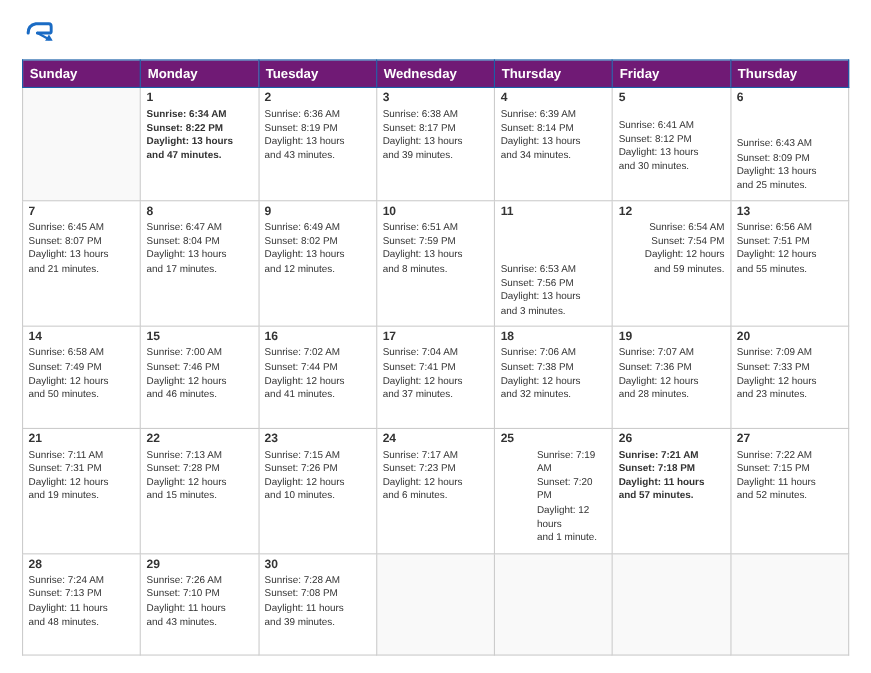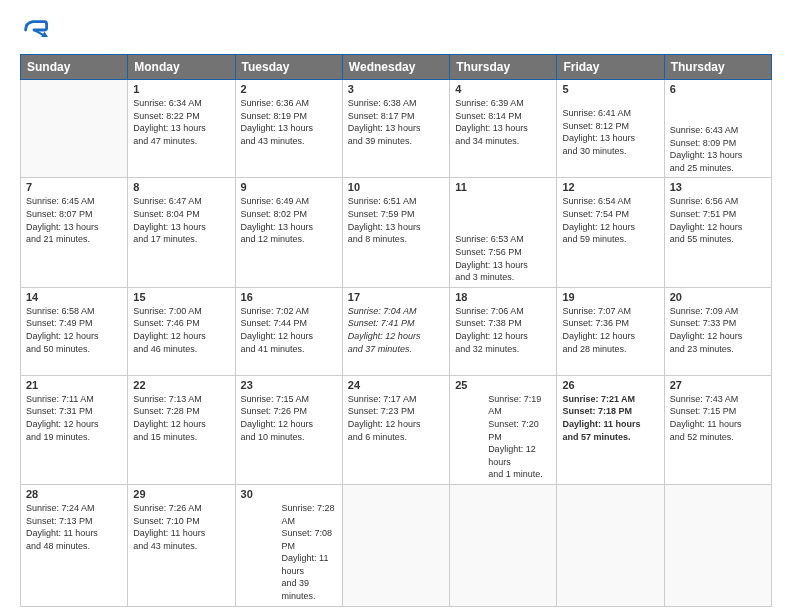--- a/index.html
+++ b/index.html
@@ -51,21 +51,21 @@
     .location {
       font-size: 15px;
       color: #555;
     }
     .calendar {
       width: 100%;
       border-collapse: collapse;
       flex: 1;
     }
     .calendar th {
-      background: #737373;
+      background: #701a75;
       color: #fff;
       font-size: 12px;
       font-weight: bold;
       padding: 5px 6px;
       text-align: left;
       border: 1px solid #1a5fa8;
     }
     .calendar td {
       border: 1px solid #ccc;
       vertical-align: top;
@@ -123,21 +123,21 @@
           <th>Thursday</th>
           <th>Friday</th>
           <th>Thursday</th>
         </tr>
     </thead>
     <tbody id="calendar-body">
     <tr>
           <td class="empty"></td>
           <td>
             <span class="day-number">1</span>
-            <div class="day-info" style="white-space: pre-line;">Sunrise: 6:34 AM
+            <div class="day-info" style="white-space: pre-line; font-weight: bold;">Sunrise: 6:34 AM
 Sunset: 8:22 PM
 Daylight: 13 hours
 and 47 minutes.</div>
           </td>
           <td>
             <span class="day-number">2</span>
             <div class="day-info" style="white-space: pre-line;">Sunrise: 6:36 AM
 Sunset: 8:19 PM
 Daylight: 13 hours
 and 43 minutes.</div>
@@ -202,21 +202,21 @@
           </td>
           <td>
             <span class="day-number">11</span>
             <div class="day-info" style="white-space: pre-line; margin-top: 40px;">Sunrise: 6:53 AM
 Sunset: 7:56 PM
 Daylight: 13 hours
 and 3 minutes.</div>
           </td>
           <td>
             <span class="day-number">12</span>
-            <div class="day-info" style="white-space: pre-line;">Sunrise: 6:54 AM
+            <div class="day-info" style="white-space: pre-line; text-align: right;">Sunrise: 6:54 AM
 Sunset: 7:54 PM
 Daylight: 12 hours
 and 59 minutes.</div>
           </td>
           <td>
             <span class="day-number">13</span>
             <div class="day-info" style="white-space: pre-line;">Sunrise: 6:56 AM
 Sunset: 7:51 PM
 Daylight: 12 hours
 and 55 minutes.</div>
@@ -239,21 +239,21 @@
           </td>
           <td>
             <span class="day-number">16</span>
             <div class="day-info" style="white-space: pre-line;">Sunrise: 7:02 AM
 Sunset: 7:44 PM
 Daylight: 12 hours
 and 41 minutes.</div>
           </td>
           <td>
             <span class="day-number">17</span>
-            <div class="day-info" style="white-space: pre-line; font-style: italic;">Sunrise: 7:04 AM
+            <div class="day-info" style="white-space: pre-line;">Sunrise: 7:04 AM
 Sunset: 7:41 PM
 Daylight: 12 hours
 and 37 minutes.</div>
           </td>
           <td>
             <span class="day-number">18</span>
             <div class="day-info" style="white-space: pre-line;">Sunrise: 7:06 AM
 Sunset: 7:38 PM
 Daylight: 12 hours
 and 32 minutes.</div>
@@ -311,21 +311,21 @@
           </td>
           <td>
             <span class="day-number">26</span>
             <div class="day-info" style="white-space: pre-line; font-weight: bold;">Sunrise: 7:21 AM
 Sunset: 7:18 PM
 Daylight: 11 hours
 and 57 minutes.</div>
           </td>
           <td>
             <span class="day-number">27</span>
-            <div class="day-info" style="white-space: pre-line;">Sunrise: 7:43 AM
+            <div class="day-info" style="white-space: pre-line;">Sunrise: 7:22 AM
 Sunset: 7:15 PM
 Daylight: 11 hours
 and 52 minutes.</div>
           </td>
         </tr>
         <tr>
           <td>
             <span class="day-number">28</span>
             <div class="day-info" style="white-space: pre-line;">Sunrise: 7:24 AM
 Sunset: 7:13 PM
@@ -334,21 +334,21 @@
           </td>
           <td>
             <span class="day-number">29</span>
             <div class="day-info" style="white-space: pre-line;">Sunrise: 7:26 AM
 Sunset: 7:10 PM
 Daylight: 11 hours
 and 43 minutes.</div>
           </td>
           <td>
             <span class="day-number">30</span>
-            <div class="day-info" style="white-space: pre-line; margin-left: 41px;">Sunrise: 7:28 AM
+            <div class="day-info" style="white-space: pre-line;">Sunrise: 7:28 AM
 Sunset: 7:08 PM
 Daylight: 11 hours
 and 39 minutes.</div>
           </td>
           <td class="empty"></td>
           <td class="empty"></td>
           <td class="empty"></td>
           <td class="empty"></td>
         </tr>
       </tbody>

